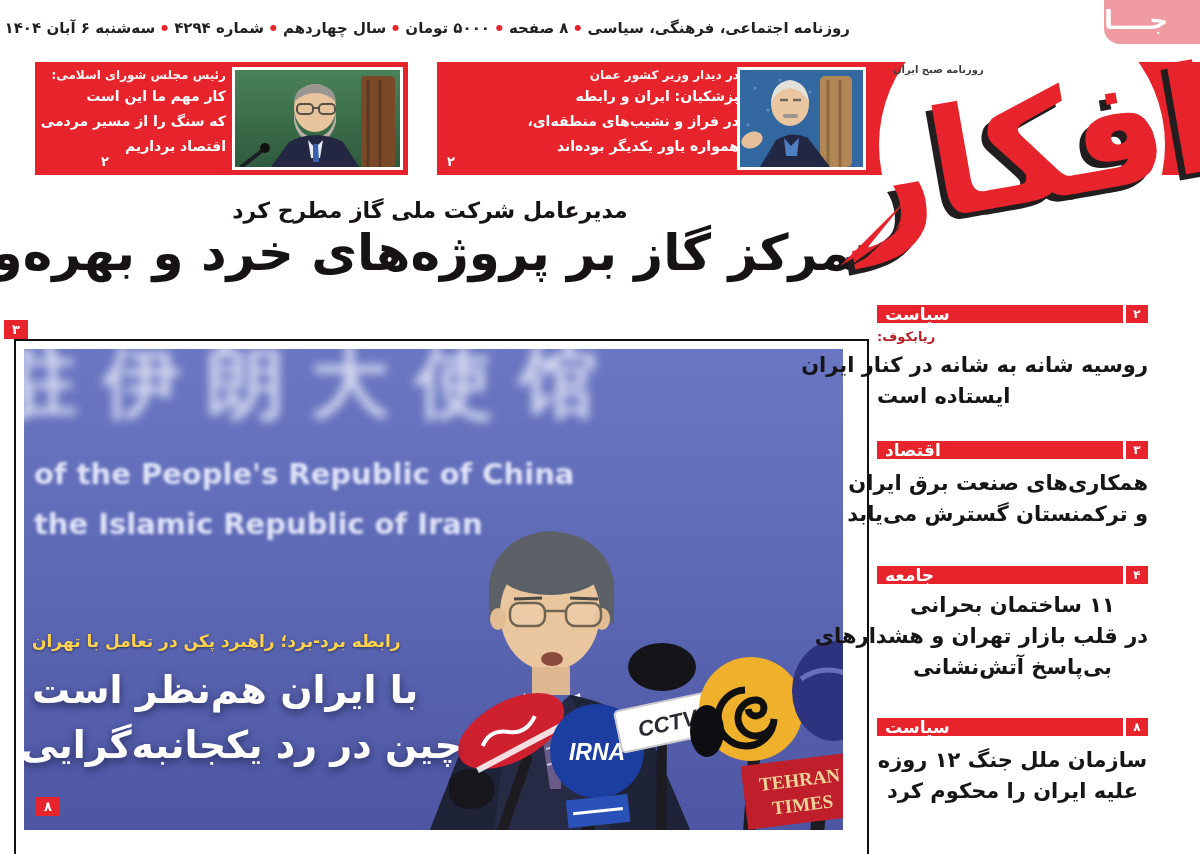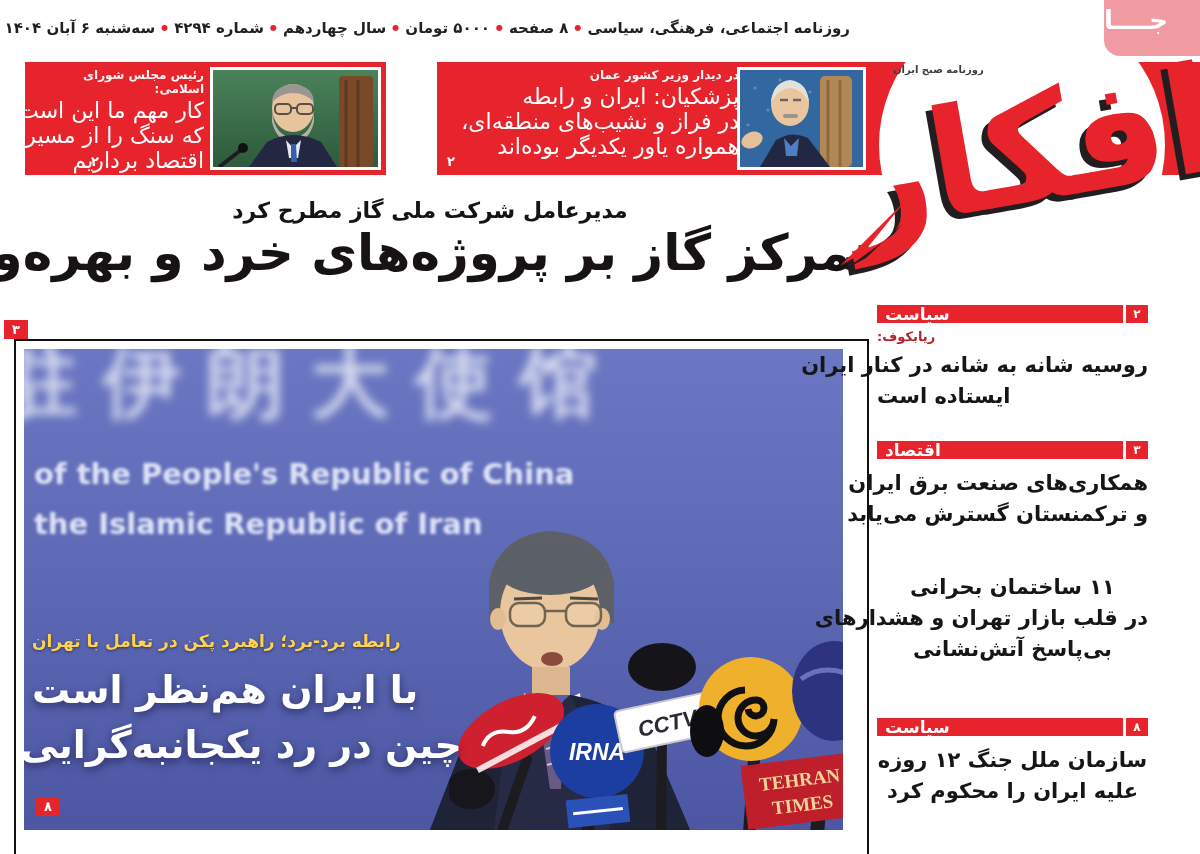--- a/index.html
+++ b/index.html
@@ -8,40 +8,40 @@
     --pink:#f09aa2;
   }
   html,body{margin:0;padding:0;background:#eee;}
   .page{
     position:relative;width:1200px;height:854px;background:#ffffff;
     overflow:hidden;margin:0 auto;
     font-family:"DejaVu Sans",sans-serif;
   }
   
   .corner-tab{
-    position:absolute;right:0;top:0;width:92px;height:56px;z-index:3;
+    position:absolute;right:0;top:0;width:92px;height:44px;z-index:3;
     background:var(--pink);border-radius:0 0 0 16px;
     color:#fff;font-weight:bold;font-size:26px;line-height:40px;
     text-align:left;padding-right:4px;overflow:hidden;direction:rtl;
   }
   .dateline{
     position:absolute;top:19px;left:140px;width:710px;text-align:center;
     direction:rtl;font-size:15px;font-weight:bold;color:#231f20;white-space:nowrap;
   }
   .dateline .dot::before{content:"●";color:var(--red);font-size:8px;vertical-align:3px;margin:0 6px;}
   
   .band{position:absolute;top:62px;height:113px;background:var(--red);z-index:1;}
-  .band.left-box{left:25px;width:361px;}
+  .band.left-box{left:35px;width:361px;padding-left:12px;}
   .band.right-box{left:437px;width:763px;}
   .box-photo{
     position:absolute;top:5px;border:3px solid #fff;overflow:hidden;background:#2f5d40;
   }
   .box-text{position:absolute;top:6px;direction:rtl;text-align:right;color:#fff;}
   .box-kicker{font-size:12px;font-weight:bold;opacity:.95;margin-bottom:2px;}
-  .box-line{font-size:22px;font-weight:normal;line-height:25px;white-space:nowrap;}
+  .box-line{font-size:14px;font-weight:bold;line-height:25px;white-space:nowrap;}
   .box-num{position:absolute;bottom:6px;font-size:13px;font-weight:bold;color:#fff;}
   
   .logo-circle{
     position:absolute;left:879px;top:2px;width:286px;height:286px;border-radius:50%;
     background:#fff;z-index:2;
   }
   .logo-text{
     position:absolute;left:878px;top:10px;width:305px;height:280px;z-index:4;
     display:flex;align-items:center;justify-content:center;direction:rtl;
     font-size:148px;font-weight:bold;color:var(--red);
@@ -286,20 +286,25 @@
         <div class="bar-label">اقتصاد</div>
         <div class="bar-num">۳</div>
       </div>
       <div class="sb-lines al-left" style="margin-top:9px;">
         <div class="sb-line">همکاری‌های صنعت برق ایران</div>
         <div class="sb-line">و ترکمنستان گسترش می‌یابد</div>
       </div>
     </div>
 
     <div class="sb-item" style="top:266px;">
+      <div class="sb-bar">
+        <div class="bar-main"></div>
+        <div class="bar-label">جامعه</div>
+        <div class="bar-num">۴</div>
+      </div>
       <div class="sb-lines al-center" style="">
         <div class="sb-line">۱۱ ساختمان بحرانی</div>
         <div class="sb-line">در قلب بازار تهران و هشدارهای</div>
         <div class="sb-line">بی‌پاسخ آتش‌نشانی</div>
       </div>
     </div>
 
     <div class="sb-item" style="top:418px;">
       <div class="sb-bar">
         <div class="bar-main"></div>

